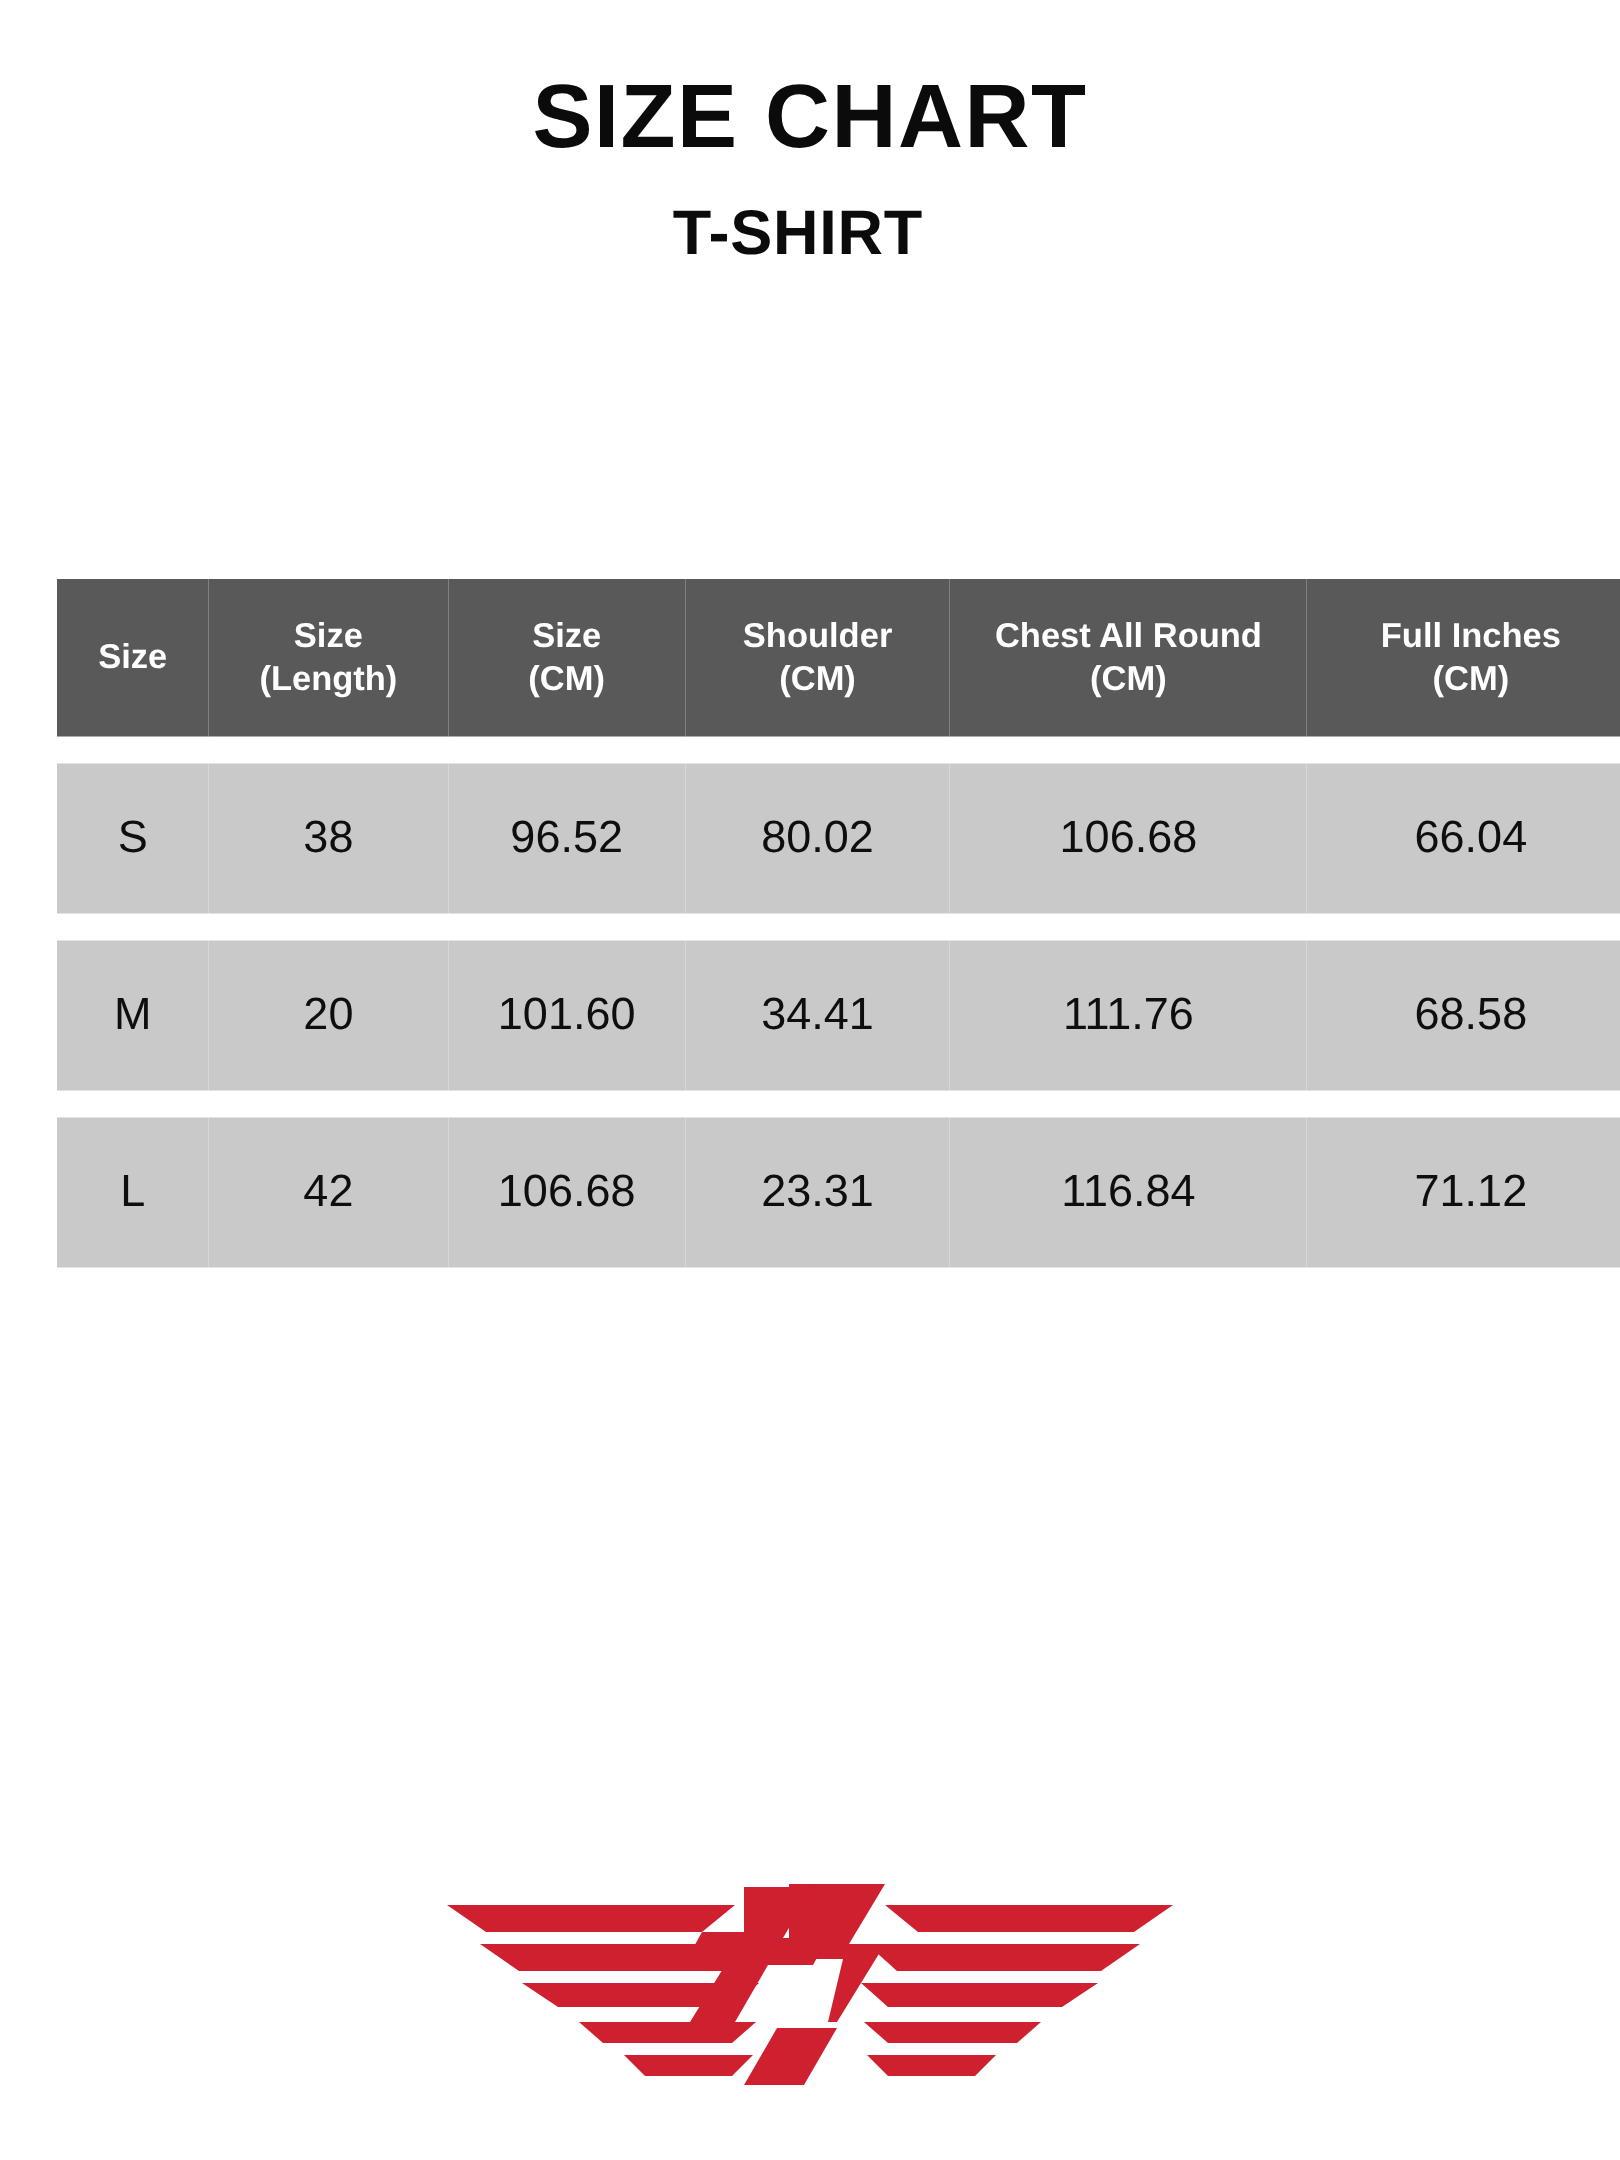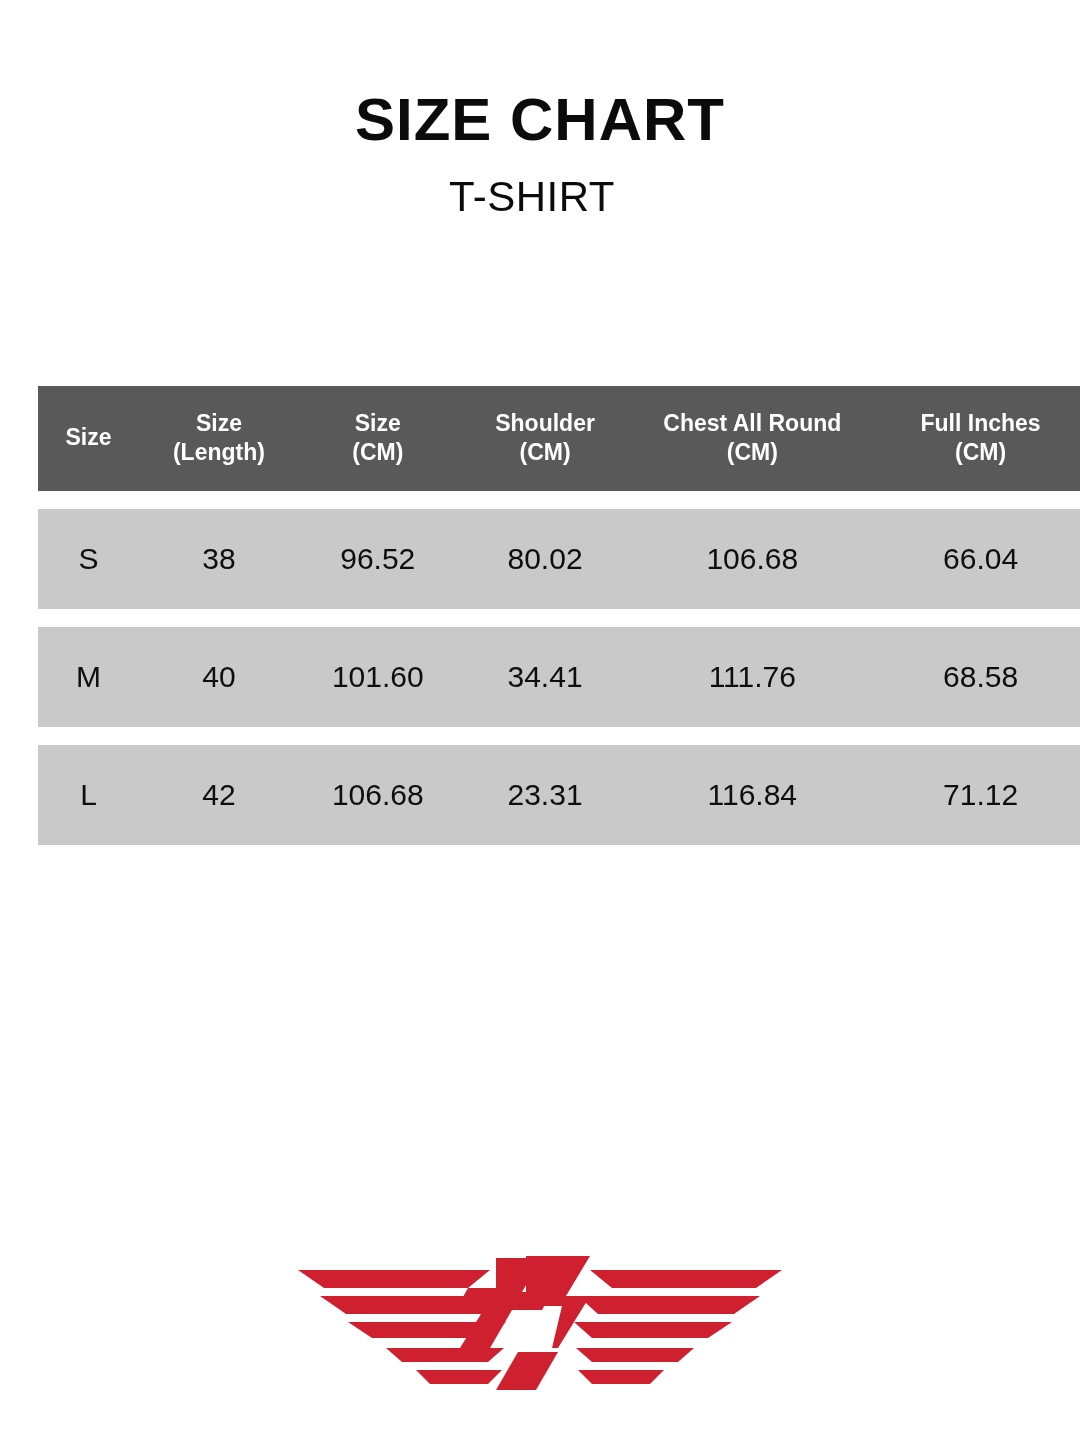--- a/index.html
+++ b/index.html
@@ -15,33 +15,33 @@
     overflow: hidden;
   }
   .page {
     position: relative;
     width: 1080px;
     height: 1440px;
     box-sizing: border-box;
   }
   .title-block {
     text-align: center;
-    padding-top: 88px;
+    padding-top: 46px;
   }
   .main-title {
     font-size: 60px;
     font-weight: bold;
     letter-spacing: 1px;
     line-height: 1.05;
     margin: 0;
     color: #0b0b0b;
   }
   .sub-title {
     font-size: 42px;
-    font-weight: normal;
+    font-weight: bold;
     letter-spacing: 0.5px;
     margin: 22px 16px 0 0;
     color: #0b0b0b;
   }
   .table-wrap {
     position: absolute;
     top: 368px;
     left: 14px;
     width: 1052px;
     margin-left: 24px;
@@ -149,21 +149,21 @@
         <tr>
           <td>S</td>
           <td>38</td>
           <td>96.52</td>
           <td>80.02</td>
           <td>106.68</td>
           <td>66.04</td>
         </tr>
         <tr>
           <td>M</td>
-          <td>40</td>
+          <td>20</td>
           <td>101.60</td>
           <td>34.41</td>
           <td>111.76</td>
           <td>68.58</td>
         </tr>
         <tr>
           <td>L</td>
           <td>42</td>
           <td>106.68</td>
           <td>23.31</td>

